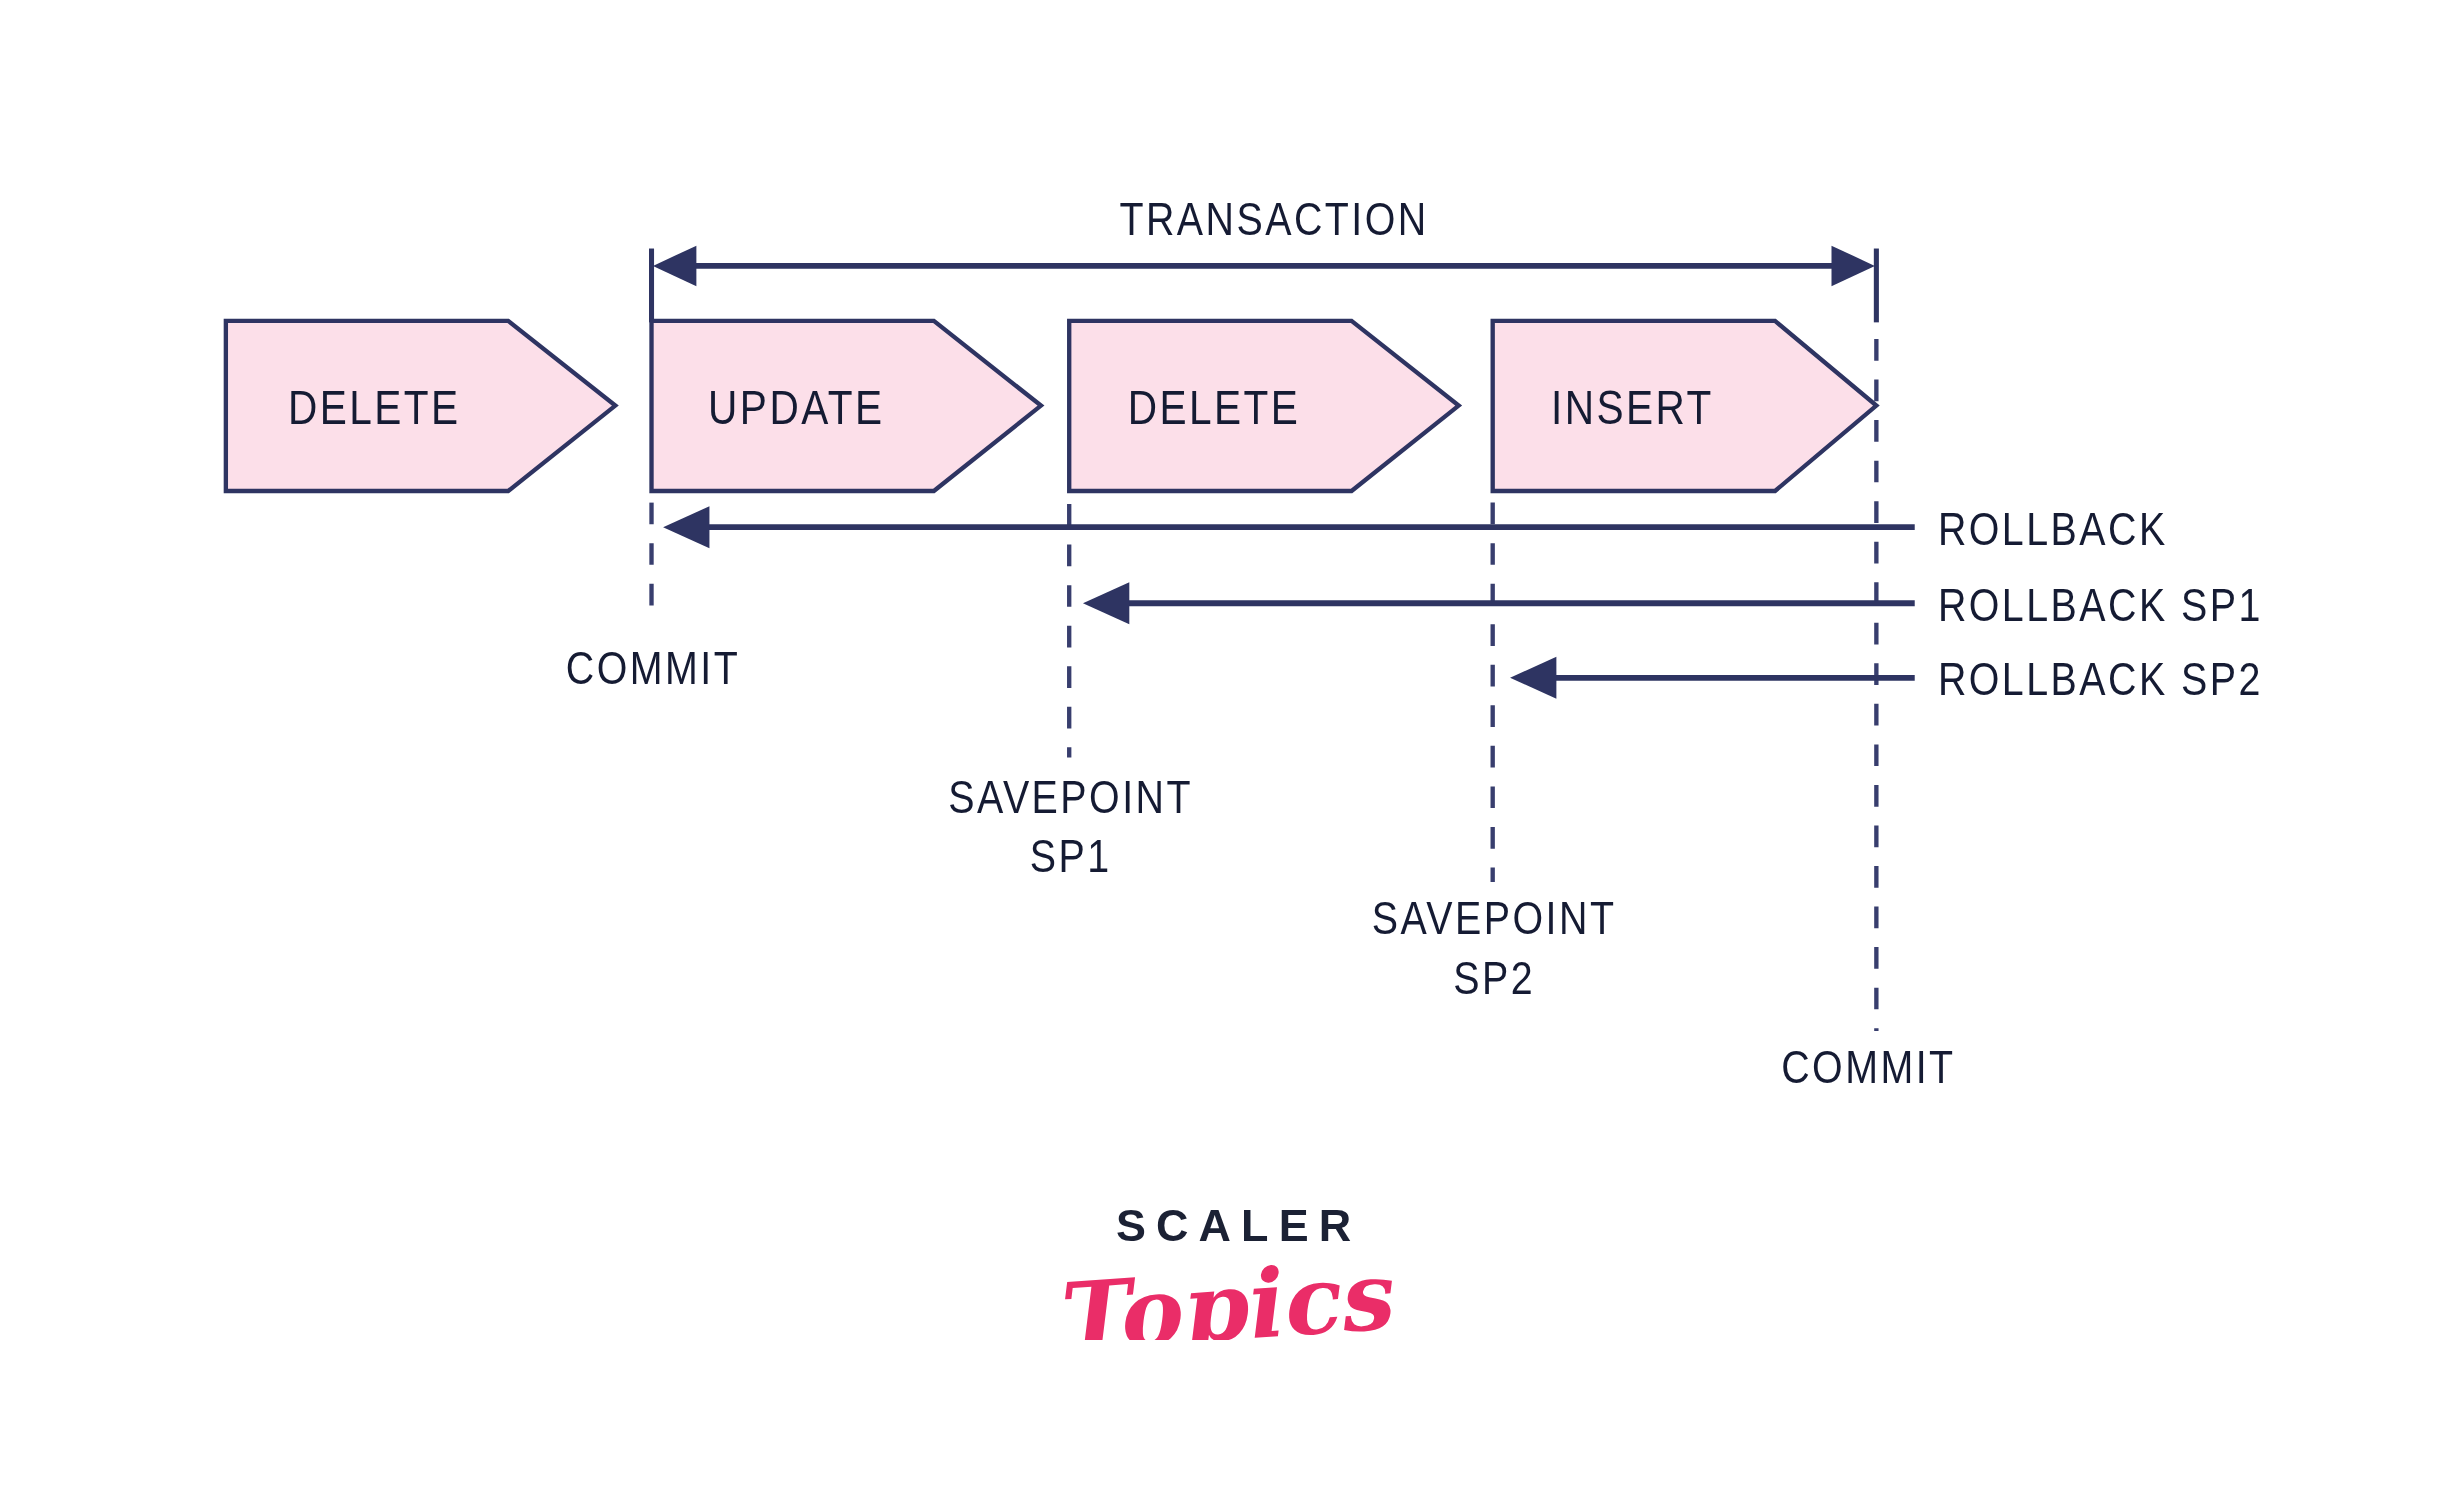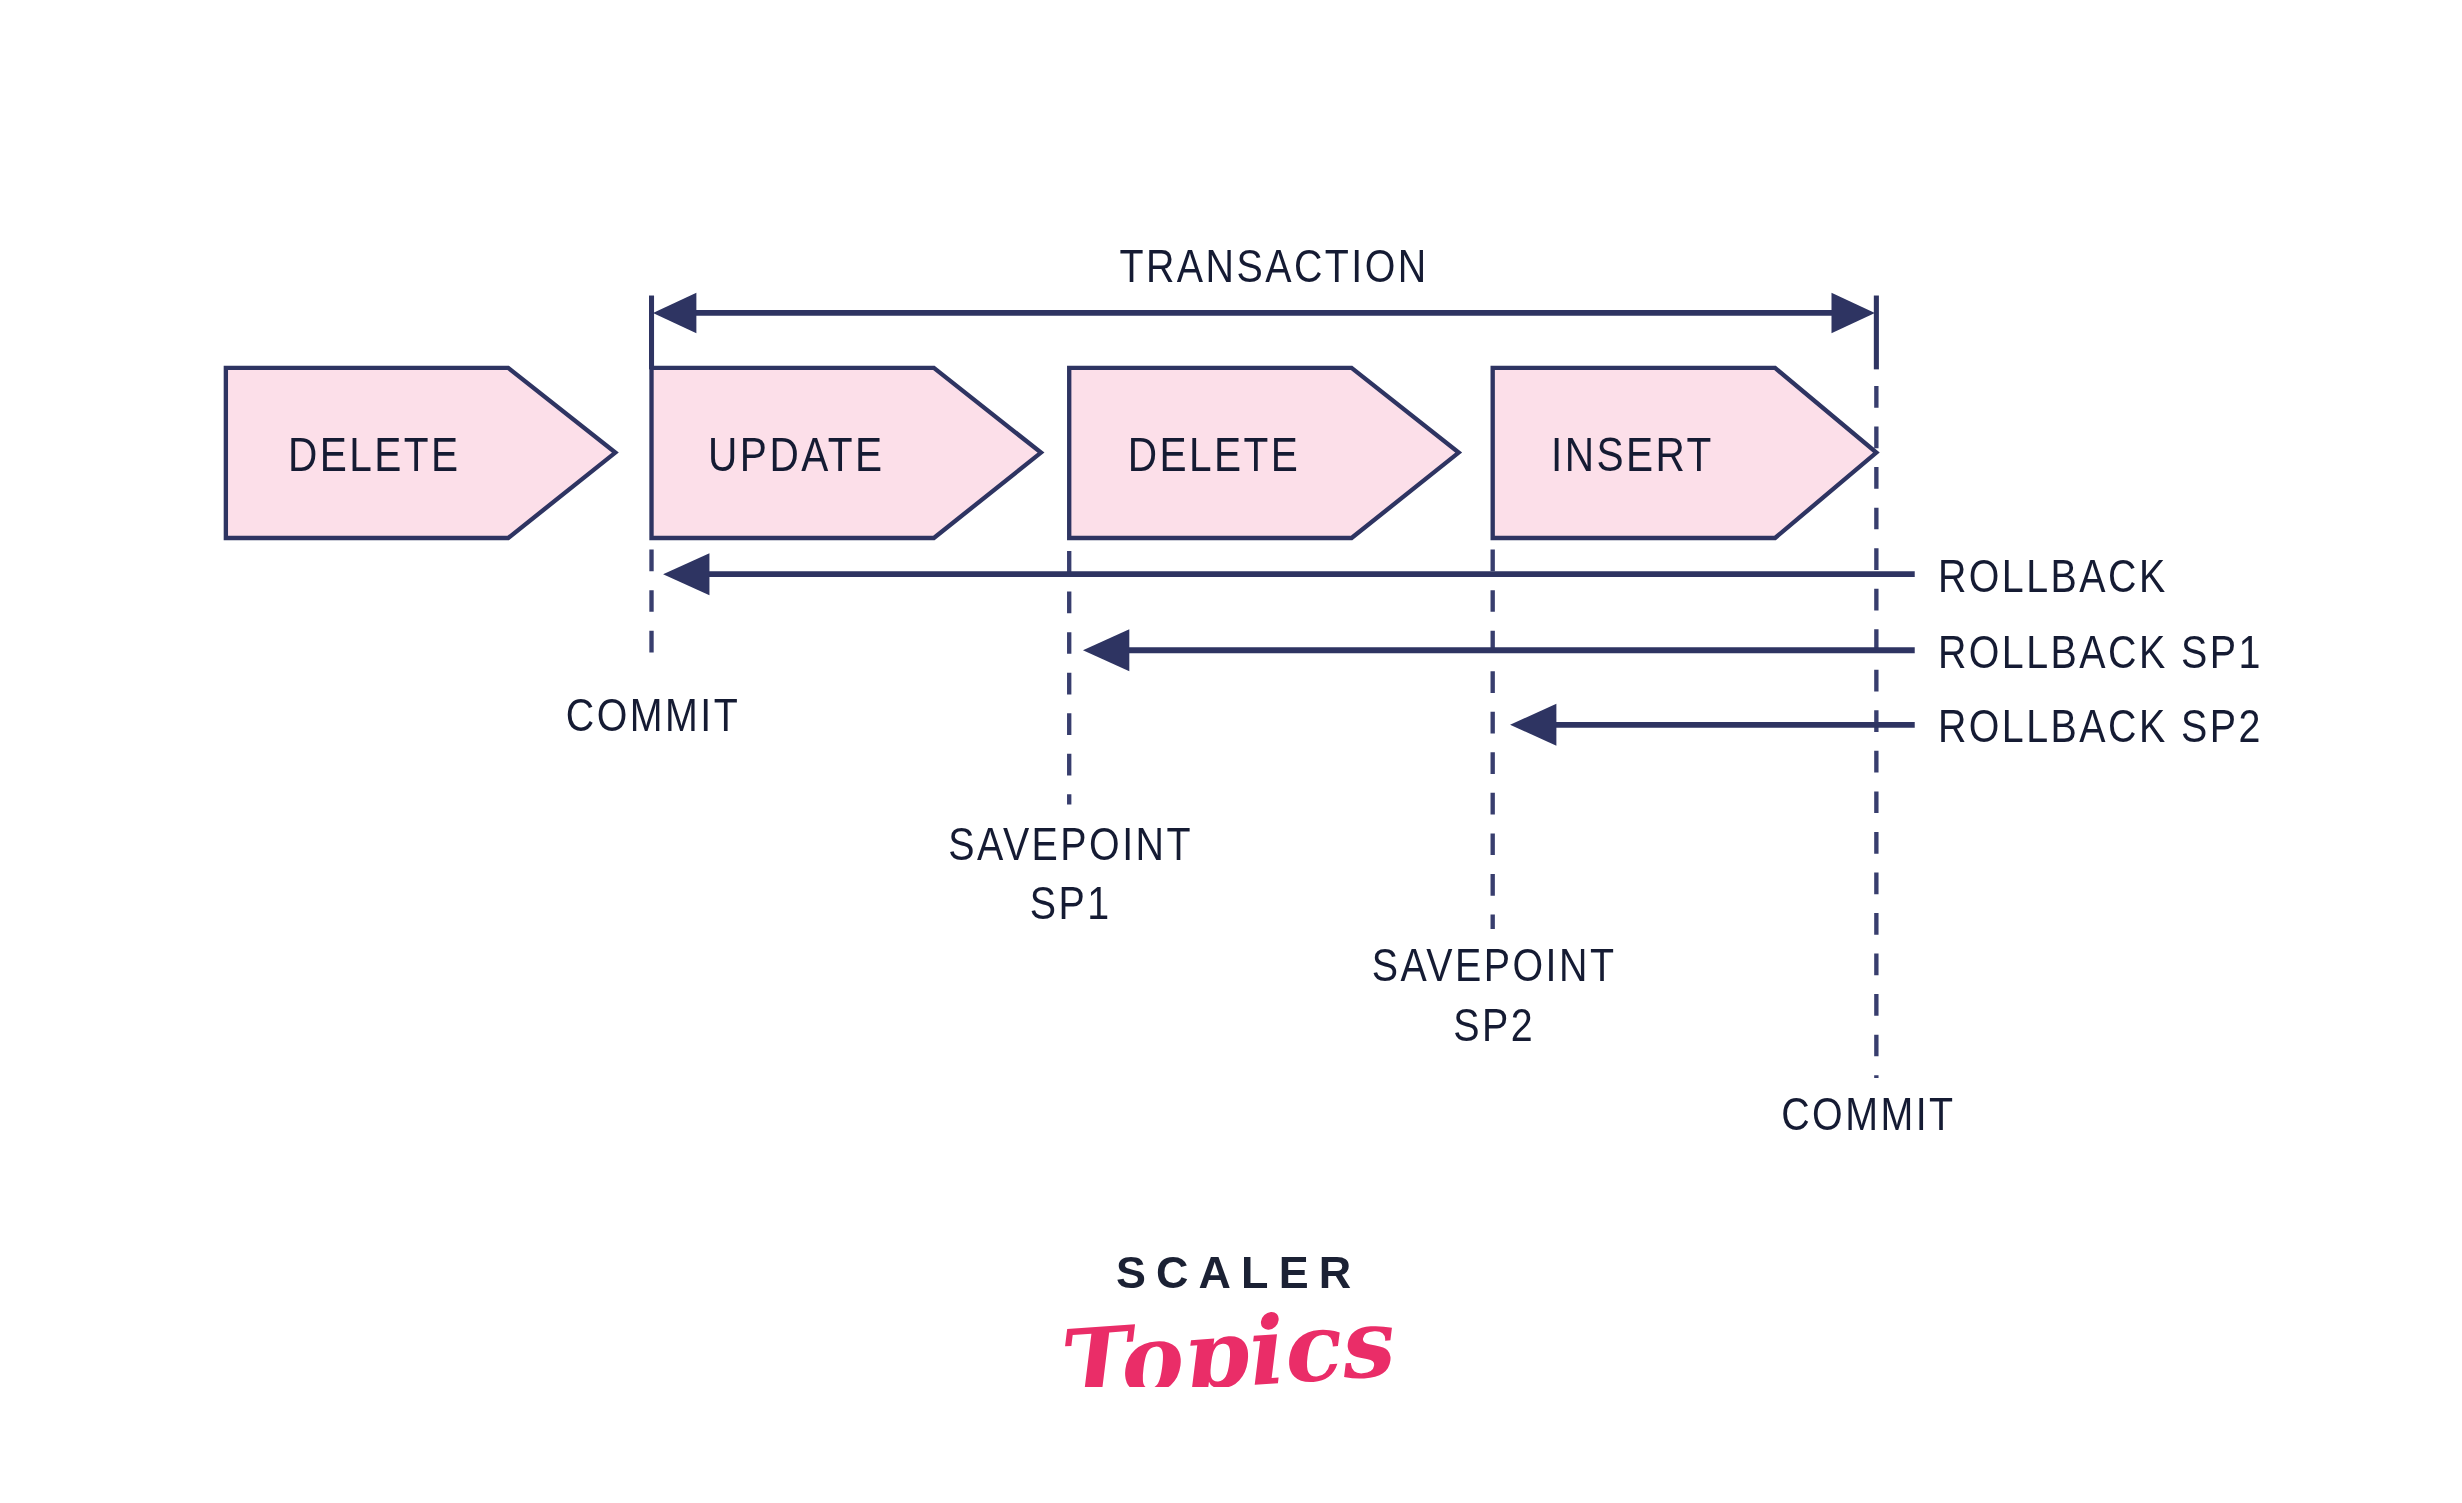--- a/index.html
+++ b/index.html
@@ -6,21 +6,20 @@
     margin: 0;
     padding: 0;
     background: #ffffff;
   }
   .canvas {
     position: relative;
     width: 2462px;
     height: 1340px;
     background: #ffffff;
     overflow: hidden;
-    margin-top: 47px;
   }
   svg.diagram {
     position: absolute;
     left: 0;
     top: 0;
     width: 2462px;
     height: 1504px;
   }
   .lbl {
     font-family: "Liberation Sans", sans-serif;

